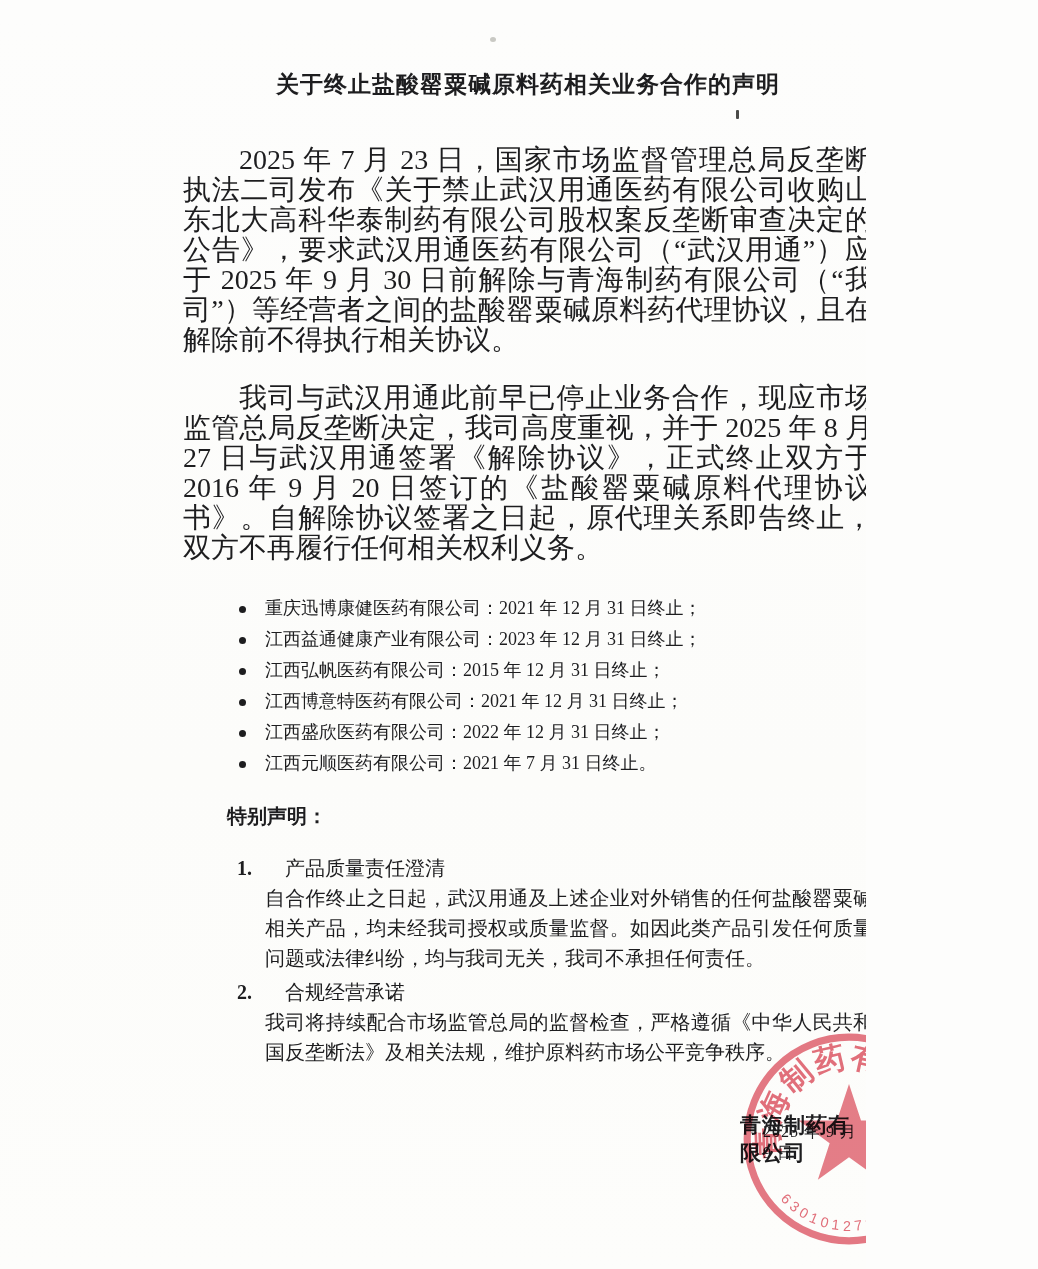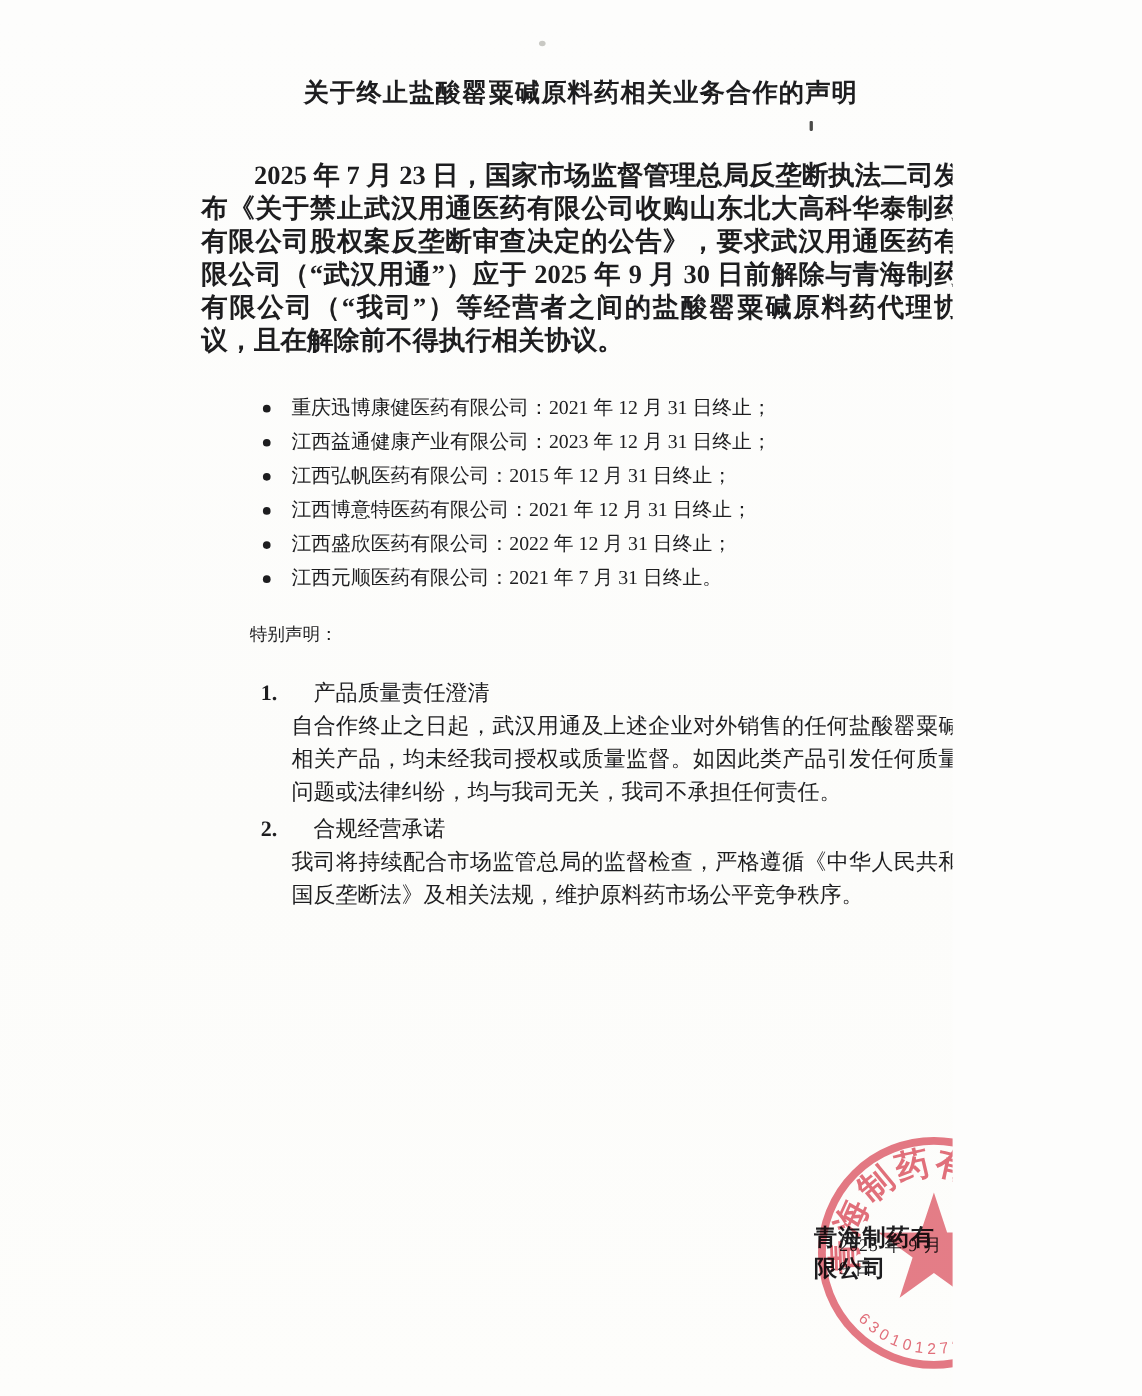--- a/index.html
+++ b/index.html
@@ -21,43 +21,43 @@
     position: absolute; left: 183px; top: 0; width: 690px;
   }
   .doc-title {
     margin: 57px 0 0 0;
     font-size: 23px; font-weight: 700;
     text-align: center; letter-spacing: 1px;
     line-height: 33px;
   }
   .para {
     margin: 0;
-    font-size: 24px; line-height: 30px;
-    text-align: justify; text-indent: 2em; font-weight: bold;
+    font-size: 28px; line-height: 30px;
+    text-align: justify; text-indent: 2em;
   }
   .para-1 { margin-top: 44px; }
   .para-2 { margin-top: 28px; }
   .para-3 { margin-top: 25px; }
 
   ul.bullets { list-style: none; margin: 30px 0 0 0; padding: 0; }
   ul.bullets li {
     position: relative;
     padding-left: 82px;
     font-size: 18px; line-height: 31px;
   }
   ul.bullets li::before {
     content: "";
     position: absolute; left: 56px; top: 13px;
     width: 7px; height: 7px; border-radius: 50%;
     background: #1d1d1f;
   }
 
   .special-heading {
     margin: 22px 0 0 44px;
-    font-size: 16px; font-weight: 400; line-height: 30px;
+    font-size: 20px; font-weight: 700; line-height: 30px;
   }
 
   .numbered { margin-top: 22px; }
   .num-item {
     position: relative;
     padding-left: 82px;
     font-size: 20px; line-height: 30px;
   }
   .num-item + .num-item { margin-top: 4px; }
   .num-label {
@@ -105,20 +105,21 @@
 
   <span class="speck-a"></span>
   <span class="speck-b"></span>
 
   <div class="content">
 
     <h1 class="doc-title">关于终止盐酸罂粟碱原料药相关业务合作的声明</h1>
 
     <p class="para para-1">2025 年 7 月 23 日，国家市场监督管理总局反垄断执法二司发布《关于禁止武汉用通医药有限公司收购山东北大高科华泰制药有限公司股权案反垄断审查决定的公告》，要求武汉用通医药有限公司（“武汉用通”）应于 2025 年 9 月 30 日前解除与青海制药有限公司（“我司”）等经营者之间的盐酸罂粟碱原料药代理协议，且在解除前不得执行相关协议。</p>
 
+    <p class="para para-2">我司与武汉用通此前早已停止业务合作，现应市场监管总局反垄断决定，我司高度重视，并于 2025 年 8 月 27 日与武汉用通签署《解除协议》，正式终止双方于 2016 年 9 月 20 日签订的《盐酸罂粟碱原料代理协议书》。自解除协议签署之日起，原代理关系即告终止，双方不再履行任何相关权利义务。</p>
 
 
     <ul class="bullets">
       <li>重庆迅博康健医药有限公司：2021 年 12 月 31 日终止；</li>
       <li>江西益通健康产业有限公司：2023 年 12 月 31 日终止；</li>
       <li>江西弘帆医药有限公司：2015 年 12 月 31 日终止；</li>
       <li>江西博意特医药有限公司：2021 年 12 月 31 日终止；</li>
       <li>江西盛欣医药有限公司：2022 年 12 月 31 日终止；</li>
       <li>江西元顺医药有限公司：2021 年 7 月 31 日终止。</li>
     </ul>

